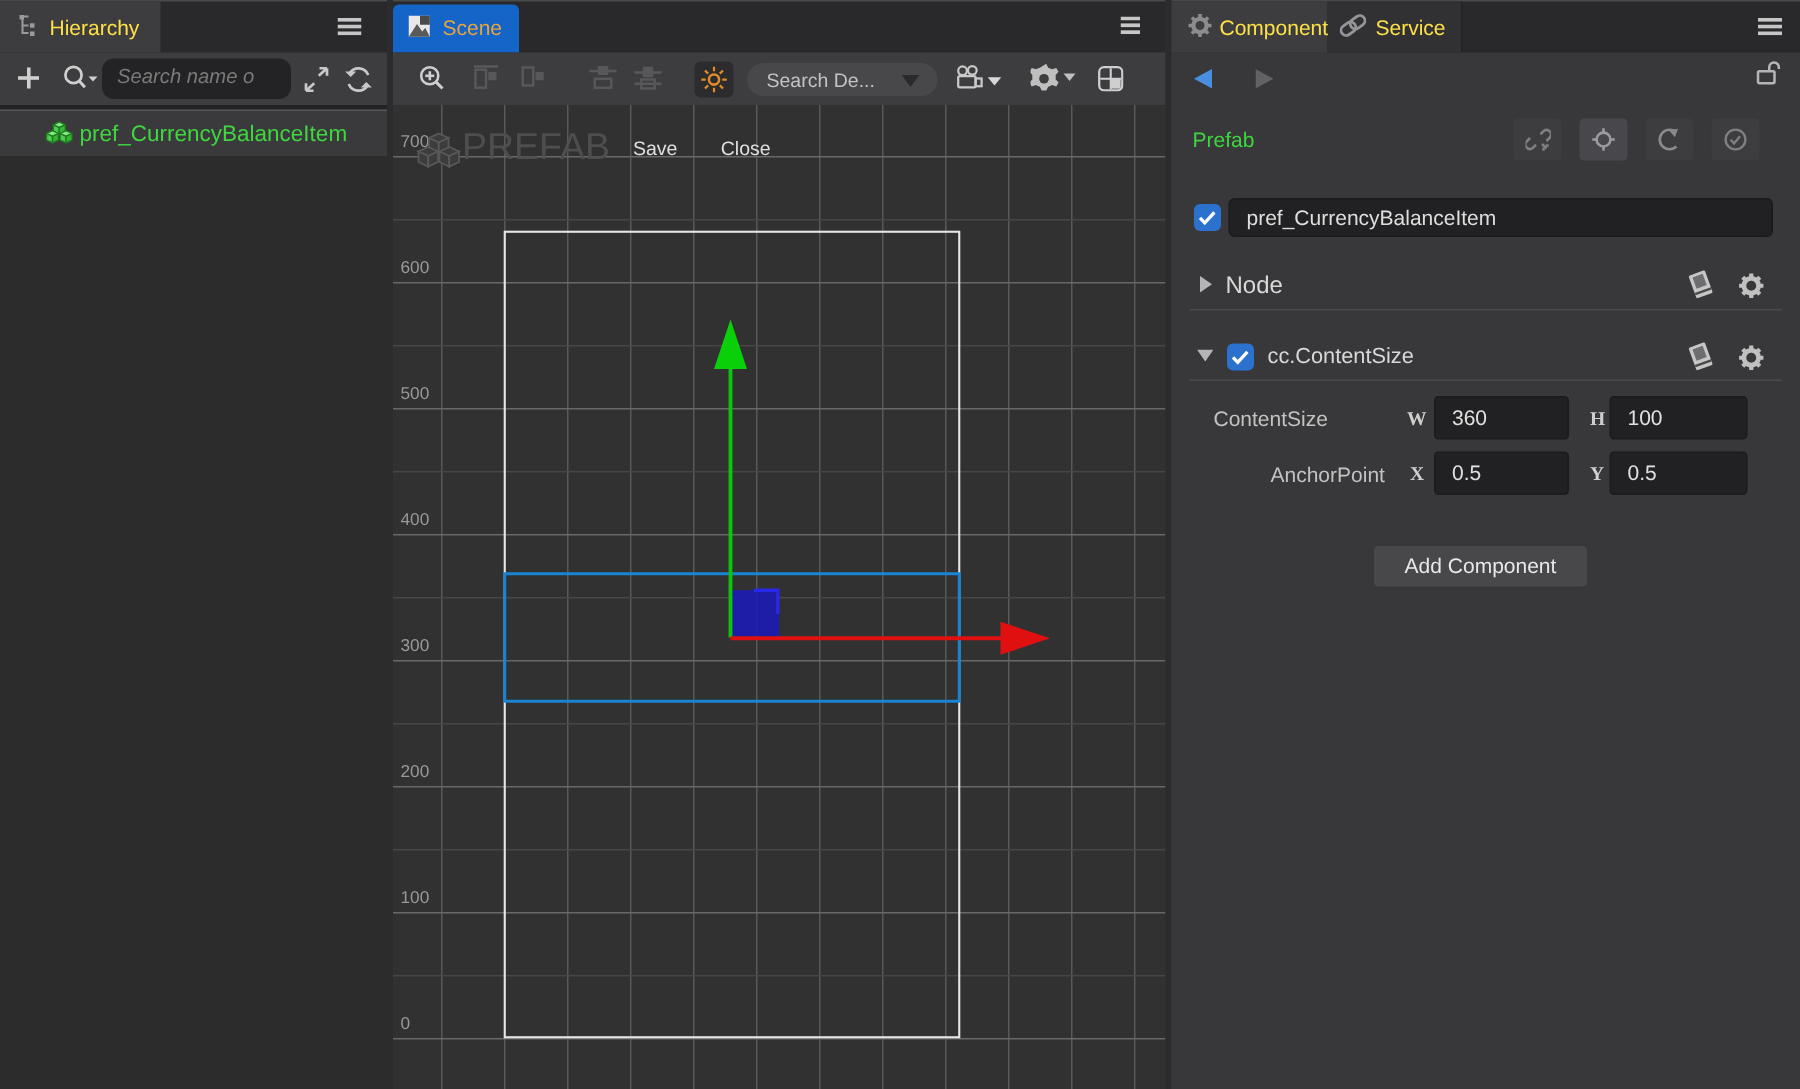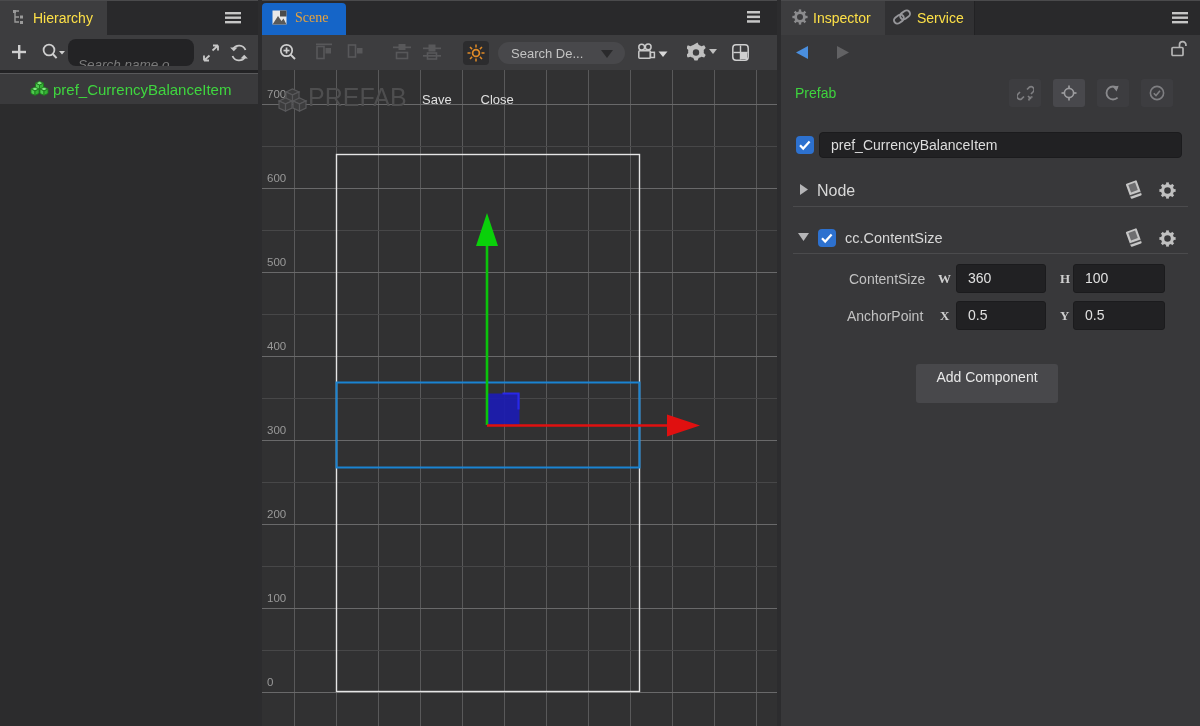--- a/index.html
+++ b/index.html
@@ -40,21 +40,21 @@
           <rect x="7" y="1" width="2.4" height="14"></rect>
           <rect x="1" y="6.8" width="14" height="2.4"></rect>
         </g>
     </svg>
     <svg class="abs" style="left:40px; top:42px;" width="26" height="20" viewBox="0 0 26 20">
       <circle cx="9" cy="8" r="5.4" fill="none" stroke="#cfcfcf" stroke-width="1.8"></circle>
       <line x1="12.8" y1="12" x2="16.6" y2="16.2" stroke="#cfcfcf" stroke-width="2"></line>
       <path d="M19 9 l3 3.4 3-3.4 z" fill="#cfcfcf"></path>
     </svg>
     <div class="abs" style="left:68px; top:39px; width:126px; height:27px; background:#232325; border-radius:8px; overflow:hidden;">
-      <div style="color:#7a7a7a; font-size:13.5px; font-style:italic; padding:18px 0 0 10px; white-space:nowrap;">Search name o</div>
+      <div style="color:#7a7a7a; font-size:13.5px; font-style:italic; padding:4px 0 0 10px; white-space:nowrap;">Search name o</div>
     </div>
     <svg class="abs" style="left:201px; top:44px;" width="20" height="18" viewBox="0 0 20 18">
       <g stroke="#c8c8c8" stroke-width="1.8" fill="none">
         <path d="M11.5 6.5 L17 1.5 M17 1.5 h-5 M17 1.5 v5"></path>
         <path d="M8.5 11.5 L3 16.5 M3 16.5 h5 M3 16.5 v-5"></path>
       </g>
     </svg>
     <svg class="abs" style="left:229px; top:44px;" width="20" height="18" viewBox="0 0 20 18">
       <g stroke="#c8c8c8" stroke-width="1.8" fill="none">
         <path d="M16.5 6 A7 7 0 0 0 4 5"></path>
@@ -90,21 +90,21 @@
 
   <div class="abs" style="left:262px; top:0; width:515px; height:726px; background:#333333;">
 
     <div class="abs tabbar" style="left:0; top:0; width:515px;"></div>
     <div class="abs" style="left:0; top:3px; width:84px; height:32px; background:#1565c8; border-radius:4px 4px 0 0;"></div>
     <svg class="abs" style="left:10px; top:10px;" width="15" height="15" viewBox="0 0 15 15">
       <rect x="0.5" y="0.5" width="14" height="14" fill="#e8e8e8"></rect>
       <path d="M0.5 14.5 L6 6 l3.5 5 2-2.5 3 6 z" fill="#5a5a5a"></path>
       <rect x="8" y="0.5" width="6.5" height="6" fill="#4a4a4a"></rect>
     </svg>
-    <div class="abs" style="left:33px; top:10px; color:#e8a33d; font-size:14px;font-family:Liberation Serif, serif;">Scene</div>
+    <div class="abs" style="left:33px; top:10px; color:#e8a33d; font-size:14px;">Scene</div>
     <svg class="abs" style="left:485px; top:11px;" width="13" height="12" viewBox="0 0 13 12">
       <g fill="#c6c6c6">
           <rect x="0" y="0" width="13" height="2.5"></rect>
           <rect x="0" y="4.6" width="13" height="2.5"></rect>
           <rect x="0" y="9.2" width="13" height="2.5"></rect>
         </g>
     </svg>
 
     <div class="abs" style="left:0; top:35px; width:515px; height:35px; background:#3d3d3f;"></div>
 
@@ -282,21 +282,21 @@
         <line x1="8" y1="0.4" x2="8" y2="3"></line>
           <line x1="8" y1="13" x2="8" y2="15.6"></line>
         <line x1="0.4" y1="8" x2="3" y2="8"></line>
           <line x1="13" y1="8" x2="15.6" y2="8"></line>
         <line x1="2.6" y1="2.6" x2="4.5" y2="4.5"></line>
           <line x1="11.5" y1="11.5" x2="13.4" y2="13.4"></line>
         <line x1="2.6" y1="13.4" x2="4.5" y2="11.5"></line>
           <line x1="11.5" y1="4.5" x2="13.4" y2="2.6"></line>
       </g>
     </svg>
-    <div class="abs panel-title" style="left:32px; top:10px;">Inspector</div>
+    <div class="abs panel-title" style="left:32px; top:10px;">Component</div>
 
     <svg class="abs" style="left:112px; top:9px;" width="18" height="16" viewBox="0 0 18 16">
       <g stroke="#96969a" stroke-width="1.9" fill="none" transform="rotate(-35 9 8)">
         <rect x="0" y="4.6" width="10.5" height="6.8" rx="3.4"></rect>
         <rect x="7.5" y="4.6" width="10.5" height="6.8" rx="3.4"></rect>
       </g>
     </svg>
     <div class="abs panel-title" style="left:136px; top:10px;">Service</div>
     <svg class="abs" style="left:391px; top:12px;" width="16" height="12" viewBox="0 0 16 12">
       <g fill="#c6c6c6">
@@ -411,38 +411,38 @@
         <line x1="0.4" y1="8.5" x2="3" y2="8.5"></line>
           <line x1="14" y1="8.5" x2="16.6" y2="8.5"></line>
         <line x1="2.8" y1="2.8" x2="4.7" y2="4.7"></line>
           <line x1="12.3" y1="12.3" x2="14.2" y2="14.2"></line>
         <line x1="2.8" y1="14.2" x2="4.7" y2="12.3"></line>
           <line x1="12.3" y1="4.7" x2="14.2" y2="2.8"></line>
       </g>
     </svg>
     <div class="abs" style="left:12px; top:253px; width:395px; height:1px; background:#4b4b4d;"></div>
 
-    <div class="abs" style="left:28px; top:271px; color:#c2c2c2; font-size:14px;margin-left:40px;">ContentSize</div>
+    <div class="abs" style="left:28px; top:271px; color:#c2c2c2; font-size:14px;">ContentSize</div>
     <div class="abs" style="left:157px; top:271px; color:#cfcfcf; font-size:13px; font-weight:bold; font-family:'Liberation Serif', serif;">W</div>
     <div class="abs" style="left:175px; top:264px; width:90px; height:29px; background:#212123; border-radius:3px; border:1px solid #1b1b1d;">
       <div style="color:#e0e0e0; font-size:14px; padding:5px 0 0 11px;">360</div>
     </div>
     <div class="abs" style="left:279px; top:271px; color:#cfcfcf; font-size:13px; font-weight:bold; font-family:'Liberation Serif', serif;">H</div>
     <div class="abs" style="left:292px; top:264px; width:92px; height:29px; background:#212123; border-radius:3px; border:1px solid #1b1b1d;">
       <div style="color:#e0e0e0; font-size:14px; padding:5px 0 0 11px;">100</div>
     </div>
 
     <div class="abs" style="left:28px; top:308px; color:#c2c2c2; font-size:14px;margin-left:38px;">AnchorPoint</div>
     <div class="abs" style="left:159px; top:308px; color:#cfcfcf; font-size:13px; font-weight:bold; font-family:'Liberation Serif', serif;">X</div>
     <div class="abs" style="left:175px; top:301px; width:90px; height:29px; background:#212123; border-radius:3px; border:1px solid #1b1b1d;">
       <div style="color:#e0e0e0; font-size:14px; padding:5px 0 0 11px;">0.5</div>
     </div>
     <div class="abs" style="left:279px; top:308px; color:#cfcfcf; font-size:13px; font-weight:bold; font-family:'Liberation Serif', serif;">Y</div>
     <div class="abs" style="left:292px; top:301px; width:92px; height:29px; background:#212123; border-radius:3px; border:1px solid #1b1b1d;">
       <div style="color:#e0e0e0; font-size:14px; padding:5px 0 0 11px;">0.5</div>
     </div>
 
-    <div class="abs" style="left:135px; top:364px; width:142px; height:39px; background:#48484b; border-radius:3px; text-align:center;">
+    <div class="abs" style="left:135px; top:364px; width:142px; height:27px; background:#48484b; border-radius:3px; text-align:center;">
       <div style="color:#e8e8e8; font-size:14px; padding-top:5px;">Add Component</div>
     </div>
   </div>
 
 </div>
 
 </body></html>

